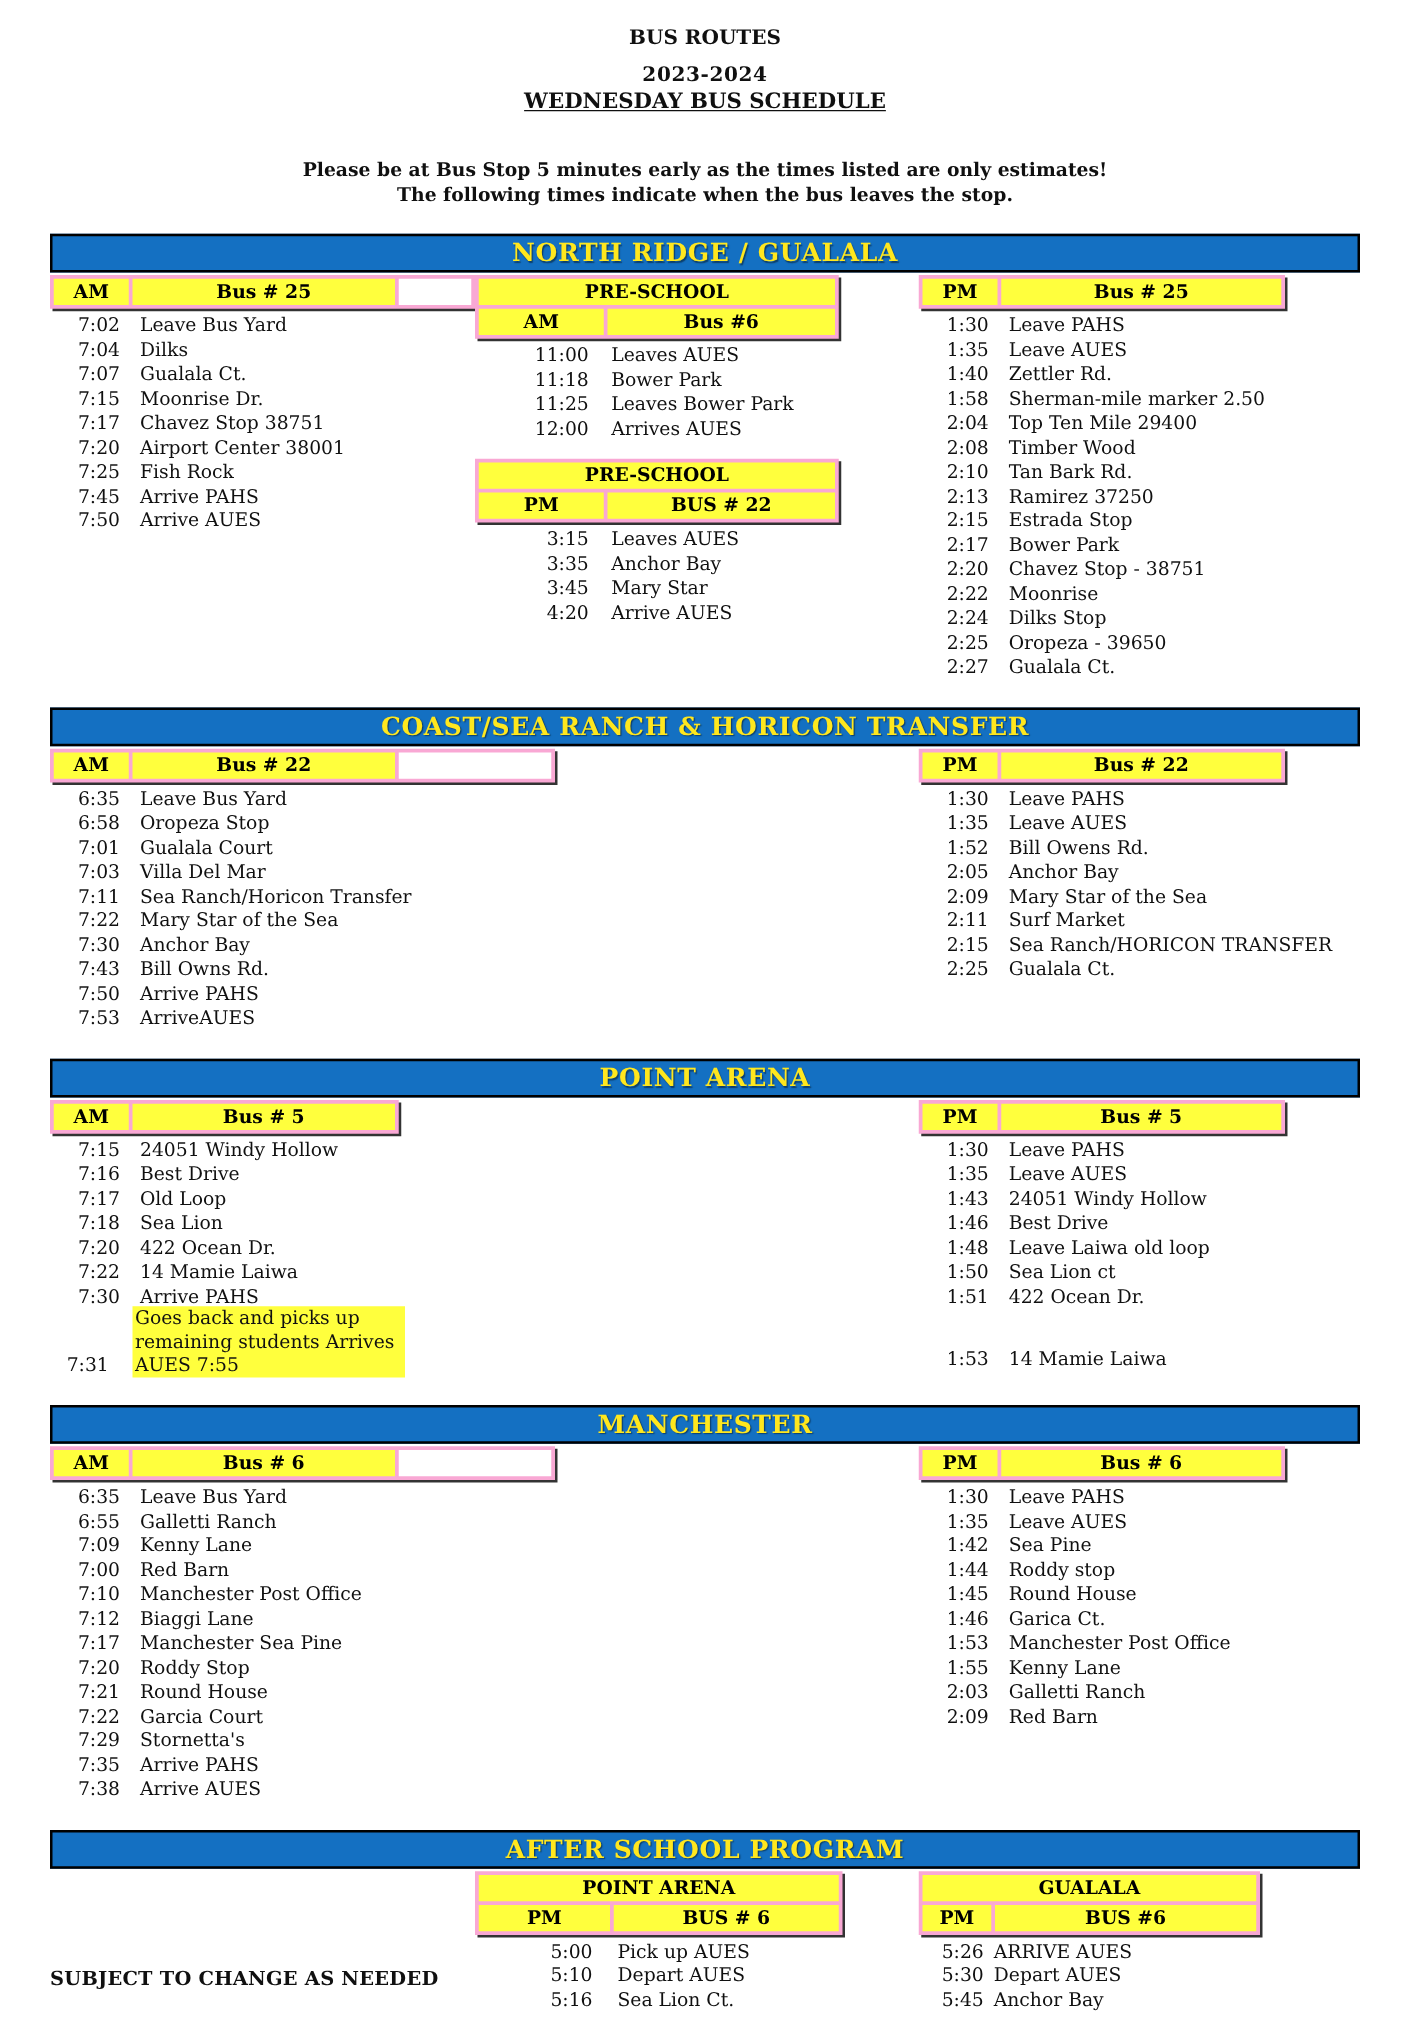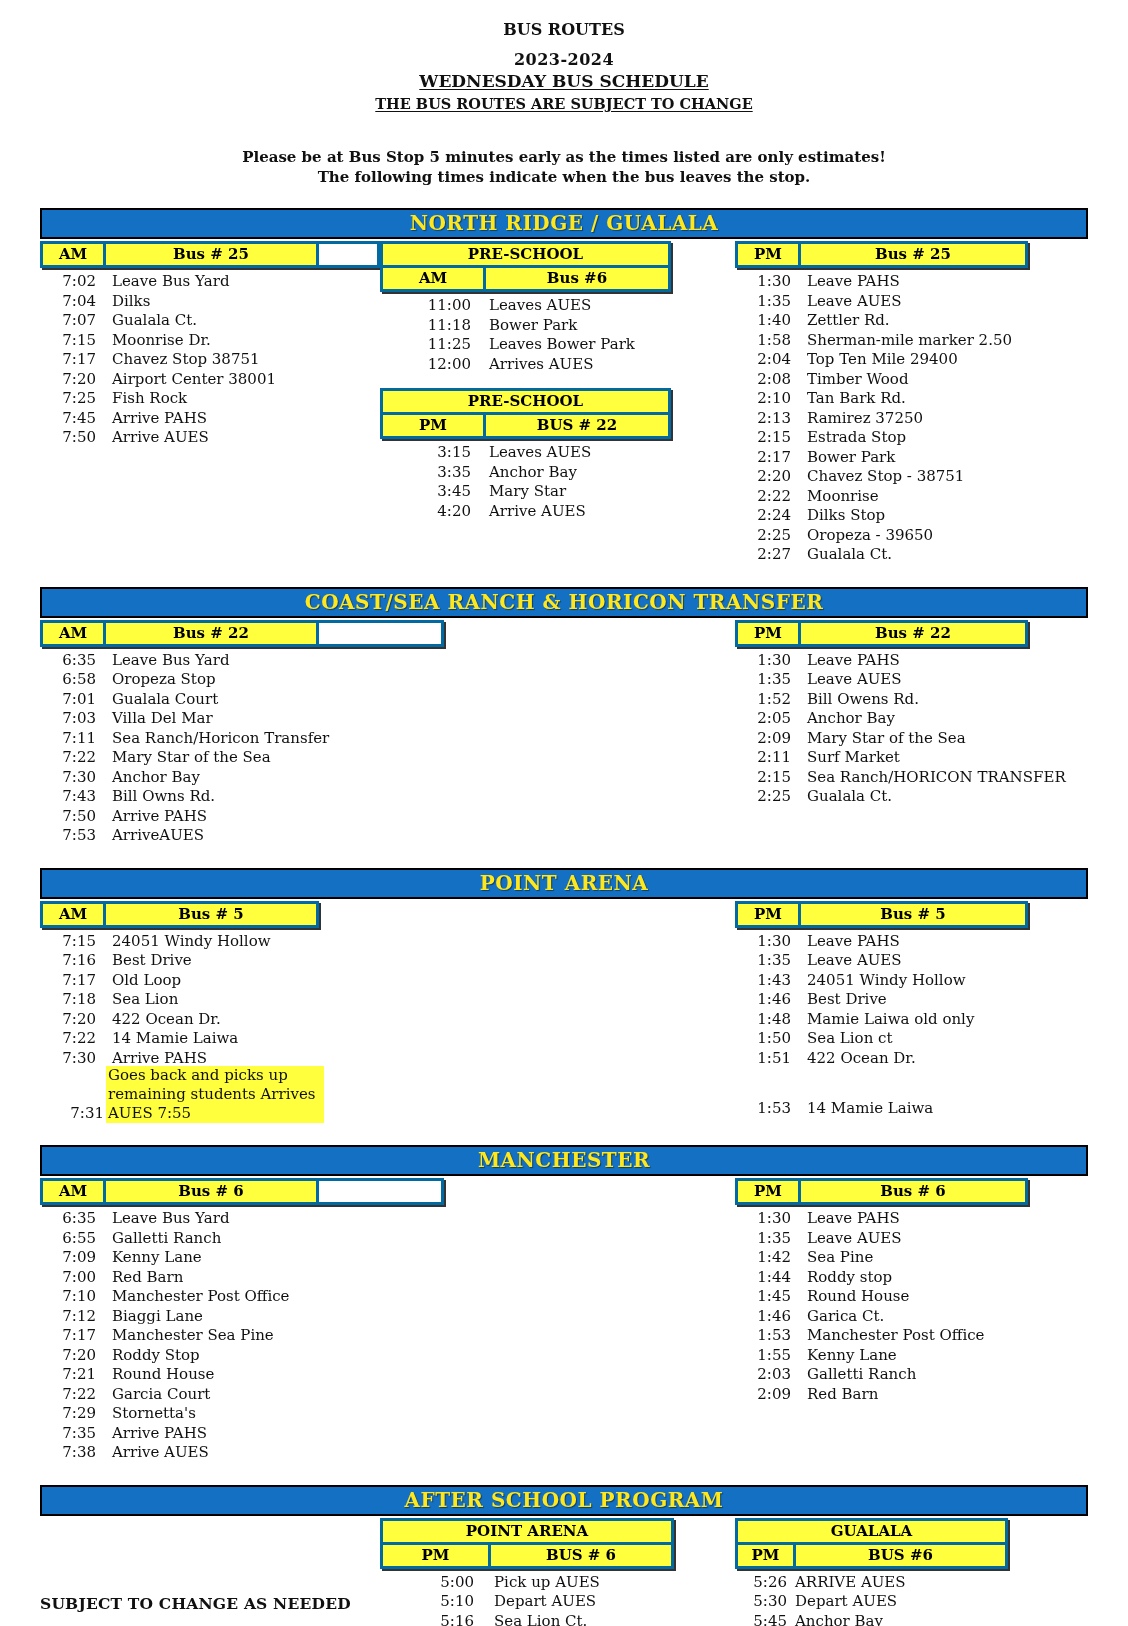--- a/index.html
+++ b/index.html
@@ -52,21 +52,21 @@
   .sec-4 .slot-middle{--tw:105px;--bw:180px;}
   .sec-4 .slot-right {--tw:55px;--bw:209px;}
   
   .sec-0{--fw:58px;}
   .sec-1{--fw:122px;}
   .sec-3{--fw:122px;}
   
   .frame{
     display:grid;
     grid-template-columns:var(--tw) var(--bw);
-    gap:3px;background:#0369a1;padding:3px;
+    gap:3px;background:#f9a8d4;padding:3px;
     width:max-content;
     box-shadow:2px 2px 0 rgba(0,0,0,.8);
   }
   .frame.with-filler{grid-template-columns:var(--tw) var(--bw) var(--fw);}
   .cell{
     background:var(--yellow);
     height:21px;line-height:21px;
     text-align:center;font-weight:bold;font-size:15px;color:#000;
   }
   .span-cell{grid-column:1 / -1;}
@@ -76,37 +76,36 @@
   .row{display:flex;height:19.5px;line-height:19.5px;font-size:15px;}
   .row .t{flex:none;width:66px;padding-right:10px;text-align:right;}
   .slot-middle .row .t{width:103px;padding-right:12px;}
   .sec-4 .slot-middle .row .t{width:108px;padding-right:14px;}
   .sec-4 .slot-right .row .t{width:58px;padding-right:6px;}
   .row .s{padding-left:6px;white-space:nowrap;}
   .sec-4 .slot-right .row .s{padding-left:2px;}
   .row.gap{margin-top:31px;}
   
   .note{display:flex;margin-top:-2px;}
-  .note .t{flex:none;width:66px;padding-right:2px;text-align:right;align-self:flex-end;font-size:15px;line-height:19px;}
+  .note .t{flex:none;width:66px;padding-right:19px;text-align:right;align-self:flex-end;font-size:15px;line-height:19px;}
   .note-body{width:218px;background:var(--hl);padding:0 2px;}
   .note-line{font-size:15px;line-height:19px;white-space:nowrap;}
   
   .asp-side{width:340px;padding-top:76px;}
   .subject-note{font-weight:bold;font-size:15.5px;letter-spacing:.2px;}
 </style>
 </head>
 <body>
 
 <div class="page">
 
   <div class="doc-header">
     <div class="h-doctype">BUS ROUTES</div>
     <div class="h-year">2023-2024</div>
     <div class="h-sched">WEDNESDAY BUS SCHEDULE</div>
-    <div class="h-subject">THE BUS ROUTES ARE SUBJECT TO CHANGE</div>
     <div class="h-note1">Please be at Bus Stop 5 minutes early as the times listed are only estimates!</div>
     <div class="h-note2">The following times indicate when the bus leaves the stop.</div>
   </div>
 
   <main id="sections-mount">
       <section class="section sec-0">
         <div class="banner">NORTH  RIDGE / GUALALA</div>
         <div class="cols">
           <div class="grp slot-left">
             <div class="blk">
@@ -446,21 +445,21 @@
                 <div class="row">
                   <div class="t">1:43</div>
                   <div class="s">24051 Windy Hollow</div>
                 </div>
                 <div class="row">
                   <div class="t">1:46</div>
                   <div class="s">Best Drive</div>
                 </div>
                 <div class="row">
                   <div class="t">1:48</div>
-                  <div class="s">Mamie Laiwa old only</div>
+                  <div class="s">Leave Laiwa old loop</div>
                 </div>
                 <div class="row">
                   <div class="t">1:50</div>
                   <div class="s">Sea Lion ct</div>
                 </div>
                 <div class="row">
                   <div class="t">1:51</div>
                   <div class="s">422 Ocean Dr.</div>
                 </div>
                 <div class="row gap">

